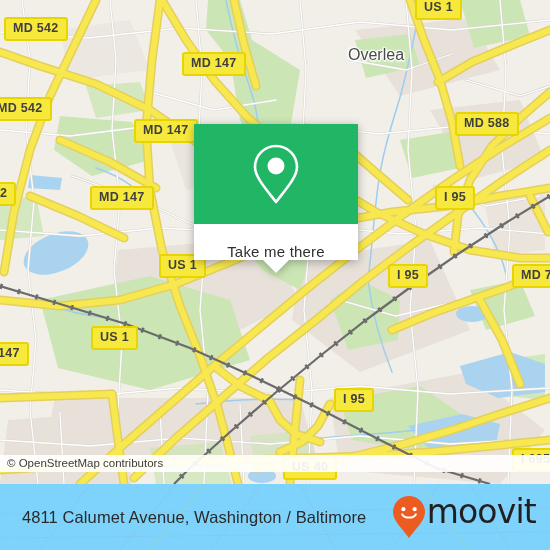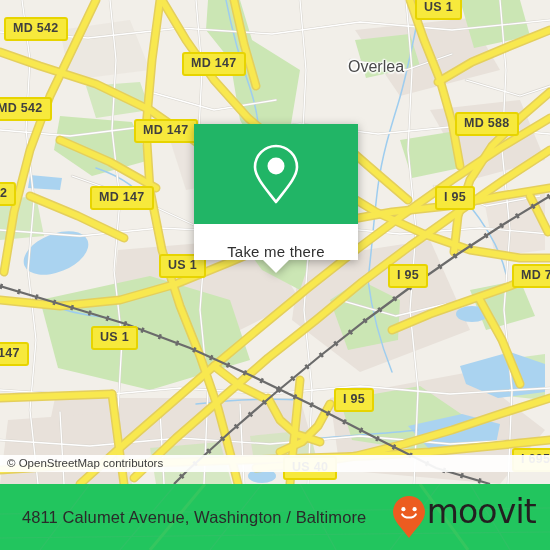--- a/index.html
+++ b/index.html
@@ -89,21 +89,21 @@
     width: 0; height: 0;
     border-left: 13px solid transparent;
     border-right: 13px solid transparent;
     border-top: 13px solid #ffffff;
   }
 
   
   #footer {
     position: absolute; left: 0; top: 484px;
     width: 550px; height: 66px;
-    background: #22c55e;
+    background: #7dd3fc;
     display: flex; align-items: center;
     overflow: hidden;
   }
   #footer-watermark {
     position: absolute; left: 0; top: 0;
     width: 550px; height: 66px;
     opacity: 0.10;
     pointer-events: none;
   }
   #footer-address {
@@ -338,21 +338,21 @@
     <div class="shield" style="left:-9px; top:182px;">2</div>
     <div class="shield" style="left:159px;top:254px;">US 1</div>
     <div class="shield" style="left:388px;top:264px;">I 95</div>
     <div class="shield" style="left:512px;top:264px;">MD 7</div>
     <div class="shield" style="left:91px; top:326px;">US 1</div>
     <div class="shield" style="left:-11px;top:342px;">147</div>
     <div class="shield" style="left:334px;top:388px;">I 95</div>
     <div class="shield" style="left:283px;top:456px;">US 40</div>
     <div class="shield" style="left:512px;top:448px;">I 695</div>
 
-    <div class="place-label" style="left:348px;top:58px;">Overlea</div>
+    <div class="place-label" style="left:348px;top:46px;">Overlea</div>
 
     <div id="info-card">
       <div id="card-head">
         <svg width="48" height="62" viewBox="0 0 48 62">
           <path d="M24 3 C12.4 3 3 12.4 3 24 C3 34 14 46 24 59 C34 46 45 34 45 24 C45 12.4 35.6 3 24 3 Z" fill="none" stroke="#ffffff" stroke-width="2.6" stroke-linejoin="round"></path>
           <circle cx="24" cy="23" r="8.5" fill="#ffffff"></circle>
         </svg>
       </div>
       <div id="card-foot">
         <span>Take me there</span>

